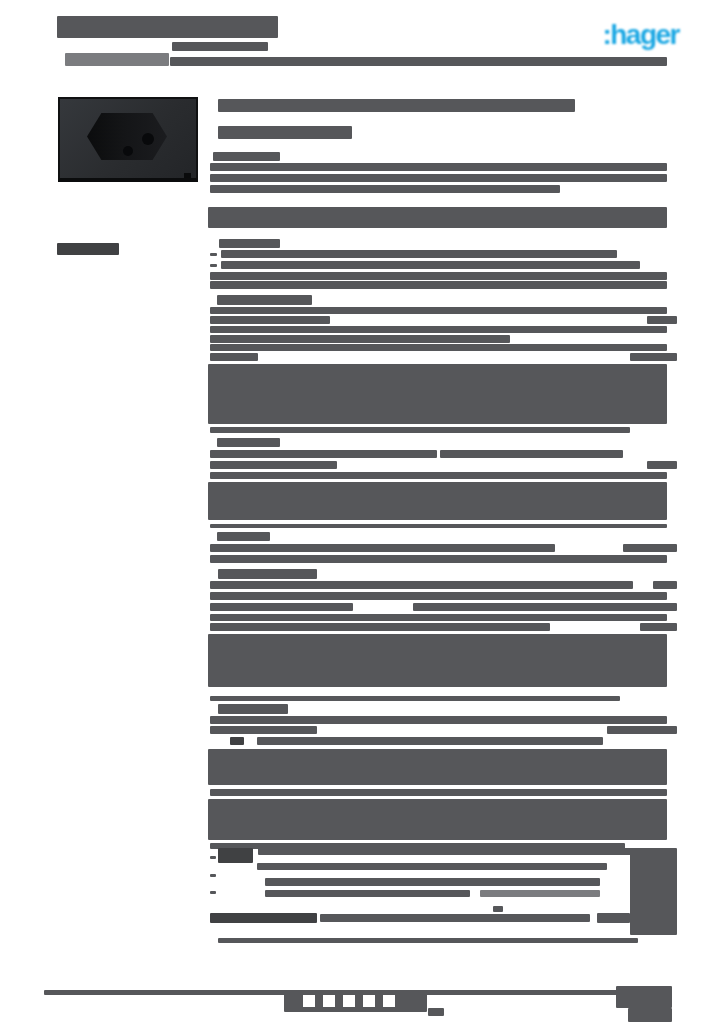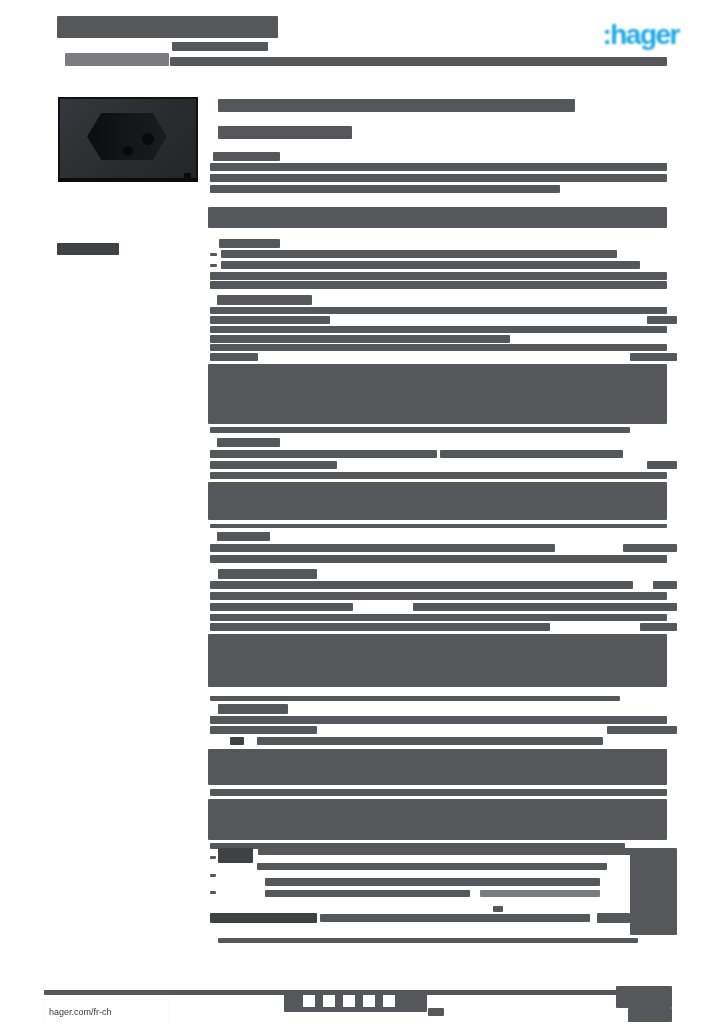--- a/index.html
+++ b/index.html
@@ -118,23 +118,20 @@
       <div class="bar" style="left: 597px; top: 913px; width: 33px; height: 10px; background: rgb(86, 87, 90);"></div>
       <div class="bar" style="left: 630px; top: 853px; width: 47px; height: 82px; background: rgb(86, 87, 90);"></div>
       <div class="bar" style="left: 218px; top: 938px; width: 420px; height: 5px; background: rgb(86, 87, 90);"></div>
       <div class="bar" style="left: 44px; top: 990px; width: 581px; height: 5px; background: rgb(86, 87, 90);"></div>
       <div class="bar" style="left: 284px; top: 990px; width: 143px; height: 22px; background: rgb(86, 87, 90);"></div>
       <div class="bar" style="left: 428px; top: 1008px; width: 16px; height: 8px; background: rgb(86, 87, 90);"></div>
       <div class="bar" style="left: 616px; top: 986px; width: 56px; height: 22px; background: rgb(86, 87, 90);"></div>
       <div class="bar" style="left: 628px; top: 1008px; width: 44px; height: 14px; background: rgb(86, 87, 90);"></div>
     </div>
 
-  <div id="footer-link-box">
-    <span id="footer-link">hager.com/fr-ch</span>
-  </div>
 
   <div id="social-icons">
       <div class="social-square" style="left: 303px;"></div>
       <div class="social-square" style="left: 323px;"></div>
       <div class="social-square" style="left: 343px;"></div>
       <div class="social-square" style="left: 363px;"></div>
       <div class="social-square" style="left: 383px;"></div>
     </div>
 
 </div>

